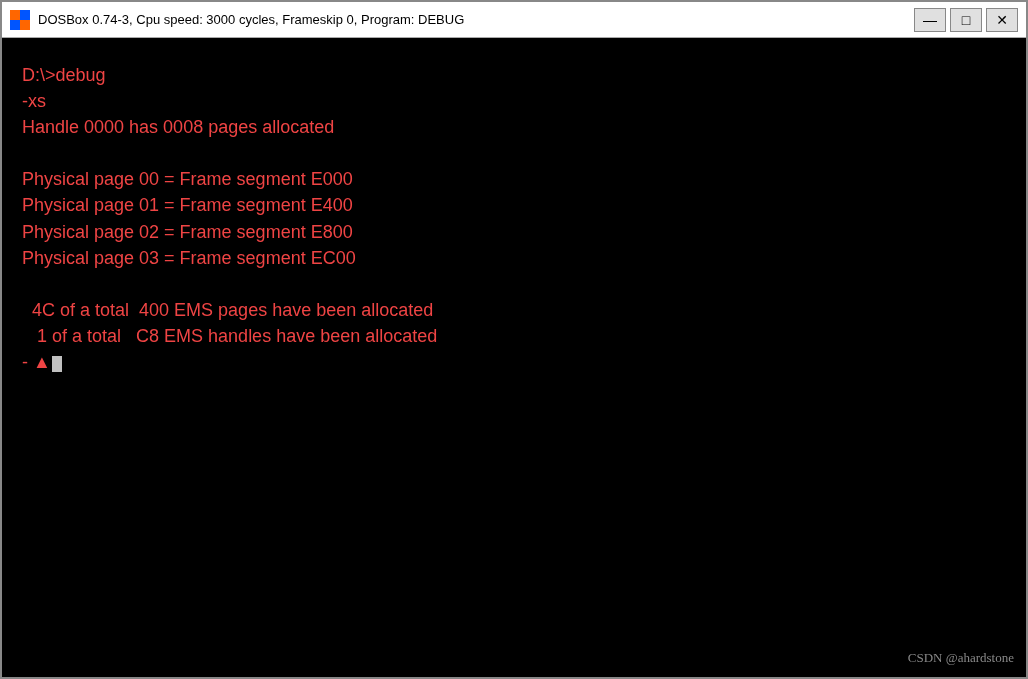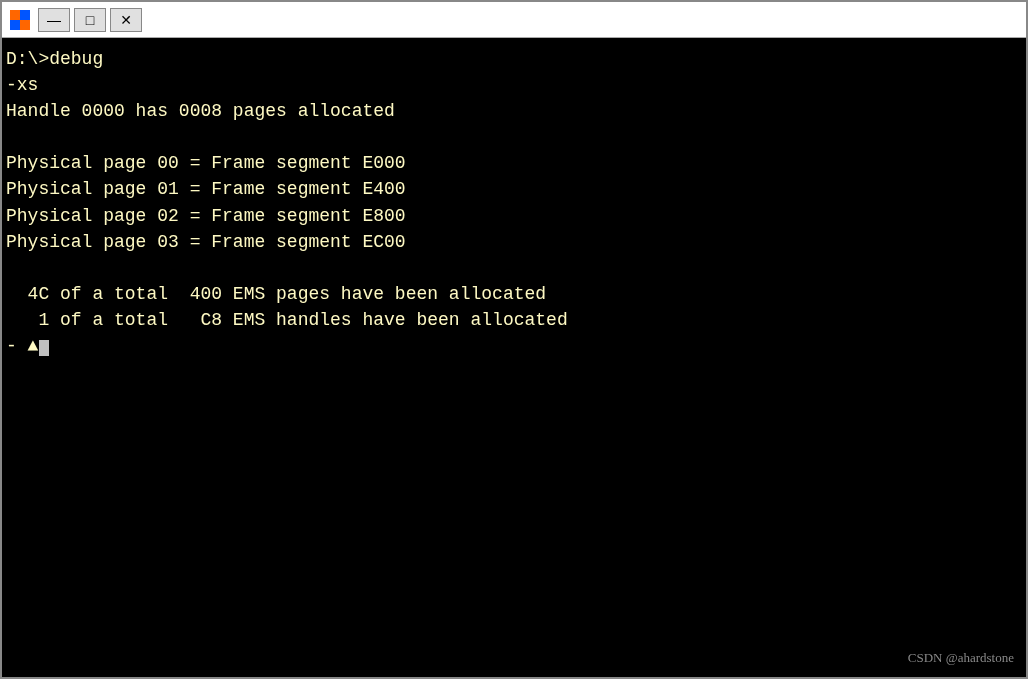--- a/index.html
+++ b/index.html
@@ -118,26 +118,26 @@
       color: #c0c0c0;
       font-family: 'Courier New', Courier, monospace;
       font-size: 18px;
       line-height: 1.4;
       padding: 8px 8px 8px 4px;
       overflow: hidden;
       position: relative;
     }
 
     .terminal pre {
-      font-family: Liberation Mono, monospace;
+      font-family: Liberation Sans, sans-serif;
       font-size: 18px;
       line-height: 1.45;
-      color: #fef9c3;
+      color: #ef4444;
       white-space: pre;
-      margin: 0;
+      margin: 16px;
     }
 
     .watermark {
       position: absolute;
       bottom: 10px;
       right: 12px;
       font-family: Liberation Serif, serif;
       font-size: 13px;
       color: #888;
     }
@@ -161,20 +161,21 @@
         <div class="dos-icon-top">
           <div class="left"></div>
           <div class="right"></div>
         </div>
         <div class="dos-icon-bottom">
           <div class="left"></div>
           <div class="right"></div>
         </div>
       </div>
     </div>
+    <span class="title-bar-text">DOSBox 0.74-3, Cpu speed:    3000 cycles, Frameskip  0, Program:    DEBUG</span>
     <div class="title-bar-buttons">
       <button class="title-btn">—</button>
       <button class="title-btn">□</button>
       <button class="title-btn close">✕</button>
     </div>
   </div>
   <div class="terminal">
     <pre>D:\&gt;debug
 -xs
 Handle 0000 has 0008 pages allocated

